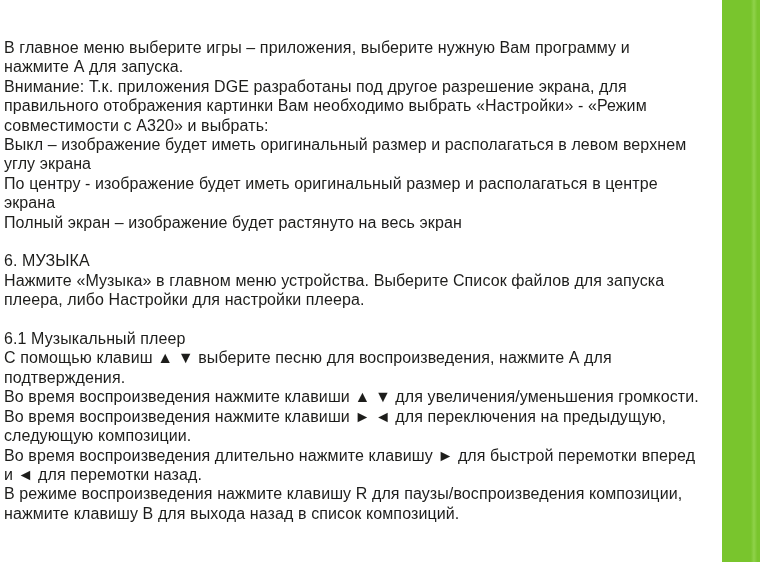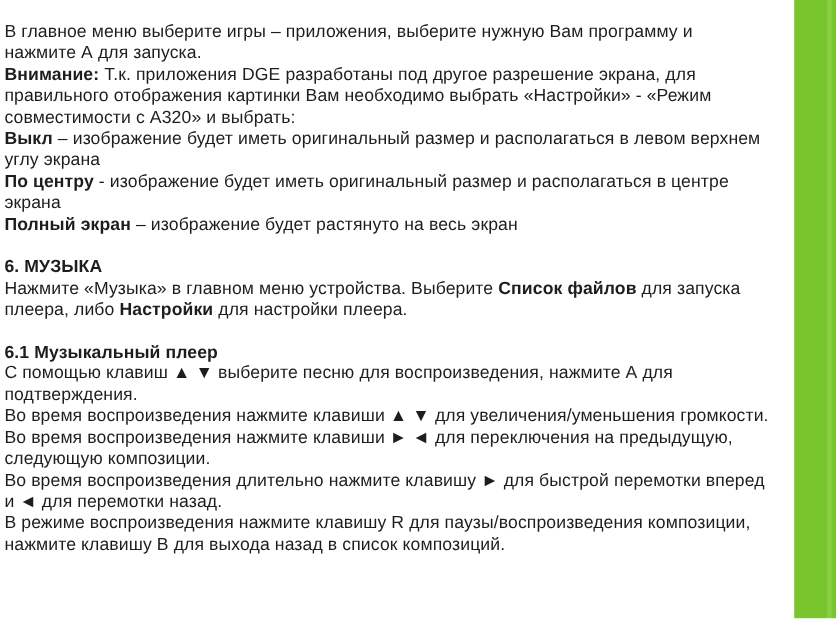--- a/index.html
+++ b/index.html
@@ -13,29 +13,29 @@
   .page {
     position: relative;
     width: 760px;
     height: 567px;
     background: #ffffff;
     overflow: hidden;
   }
   .manual-text {
     position: absolute;
     left: 4px;
-    top: 20px;
+    top: 38px;
     width: 716px;
     font-size: 16px;
     line-height: 19.4px;
     letter-spacing: 0.1px;
     white-space: pre;
   }
   .line { min-height: 19.4px; }
-  .b { font-weight: bold; margin-top: 24px; }
+  .b { font-weight: normal; margin-top: 24px; }
   .green-bar {
     position: absolute;
     left: 722px;
     top: 0;
     width: 38px;
     height: 562px;
   }
 </style>
 </head>
 <body>

